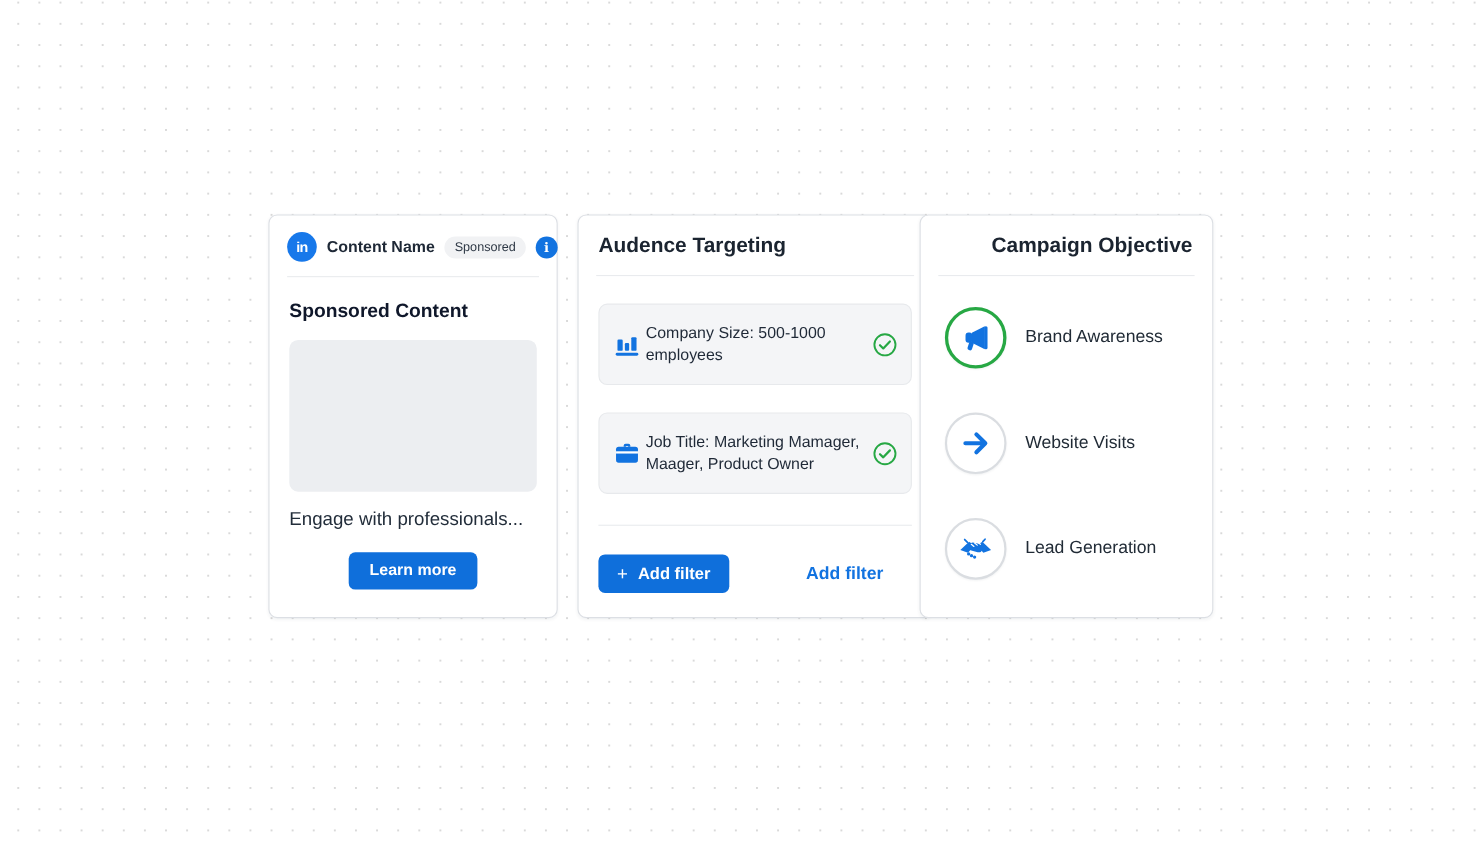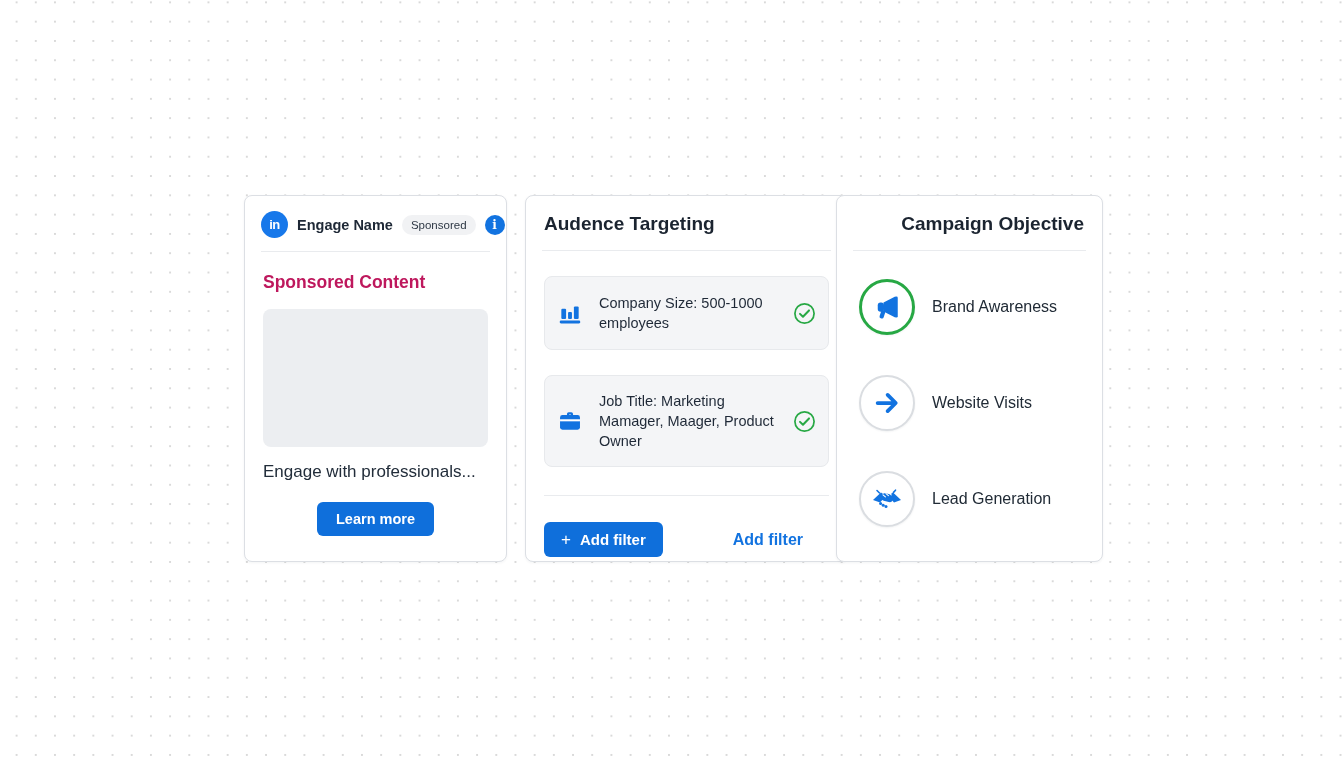--- a/index.html
+++ b/index.html
@@ -35,35 +35,35 @@
   .company-name { font-size: 14.5px; font-weight: 600; color: #1e2836; white-space: nowrap; }
   .sponsored-badge {
     margin-left: auto; background: #f1f2f4; border-radius: 12px; padding: 4px 9px;
     font-size: 11.5px; color: #2e3845; white-space: nowrap;
   }
   .info-icon {
     width: 20px; height: 20px; border-radius: 50%; background: #1273e0; flex: none;
     color: #fff; font-size: 12px; font-weight: 700; font-family: "DejaVu Serif", serif;
     display: flex; align-items: center; justify-content: center; cursor: pointer;
   }
-  .post-title { margin: 20px 18px 16px; font-size: 17.5px; font-weight: 700; color: #be185d; }
+  .post-title { margin: 20px 18px 16px; font-size: 17.5px; font-weight: 700; color: #0f172a; }
   .post-placeholder { margin: 0 18px; height: 138px; background: #eceef1; border-radius: 8px; }
   .post-desc { margin: 15px 18px 0; font-size: 17px; color: #222d3a; }
   .learn-more-btn {
     display: block; margin: 20px auto 0; border: none; cursor: pointer;
     background: #0f6fdb; color: #ffffff; border-radius: 6px; padding: 9px 19px;
     font-size: 14.5px; font-weight: 600; font-family: inherit;
   }
 
   
   #card-targeting { left: 525px; width: 323px; }
   .card-title { margin: 17px 18px 15px; font-size: 19px; font-weight: 700; color: #1b2430; }
   .filters { padding: 0 18px; }
   .filter-row {
-    margin-top: 25px; display: flex; align-items: center; gap: 16px;
+    margin-top: 25px; display: flex; align-items: center; gap: 4px;
     background: #f4f5f7; border: 1px solid #e7e9ec; border-radius: 8px;
     padding: 15px 12px; min-height: 74px; cursor: pointer;
   }
   .filter-icon { width: 26px; height: 26px; flex: none; }
   .filter-label { flex: 1; font-size: 14.5px; color: #1f2937; line-height: 1.38; }
   .check-icon { width: 23px; height: 23px; flex: none; }
   .targeting-divider { border-top: 1px solid #e9ebee; margin: 28px 18px 0; }
   .filter-footer { display: flex; align-items: center; justify-content: space-between; padding: 26px 44px 0 18px; }
   .add-filter-btn {
     display: flex; align-items: center; gap: 9px; border: none; cursor: pointer;
@@ -86,21 +86,21 @@
   .ring-green { border: 3px solid #27a844; }
   .ring-gray  { border: 2px solid #dadde1; }
   .obj-label { font-size: 16px; color: #212b36; }
 </style>
 </head>
 <body>
 
 <section class="card" id="card-sponsored">
   <div class="post-header">
     <div class="li-logo">in</div>
-    <div class="company-name">Engage Name</div>
+    <div class="company-name">Content Name</div>
     <div class="sponsored-badge">Sponsored</div>
     <div class="info-icon">i</div>
   </div>
   <div class="divider"></div>
   <h2 class="post-title">Sponsored Content</h2>
   <div class="post-placeholder"></div>
   <p class="post-desc">Engage with professionals...</p>
   <button class="learn-more-btn">Learn more</button>
 </section>
 

